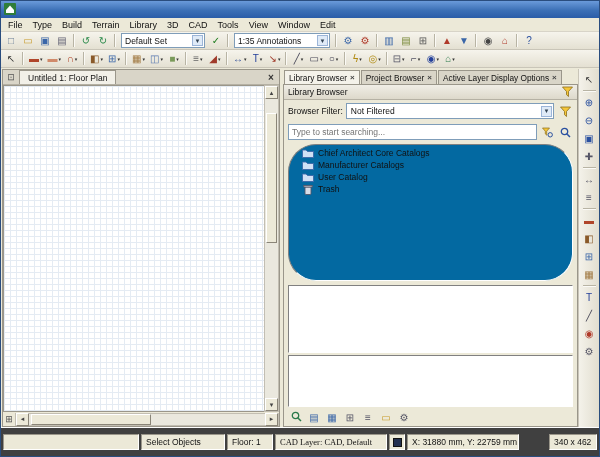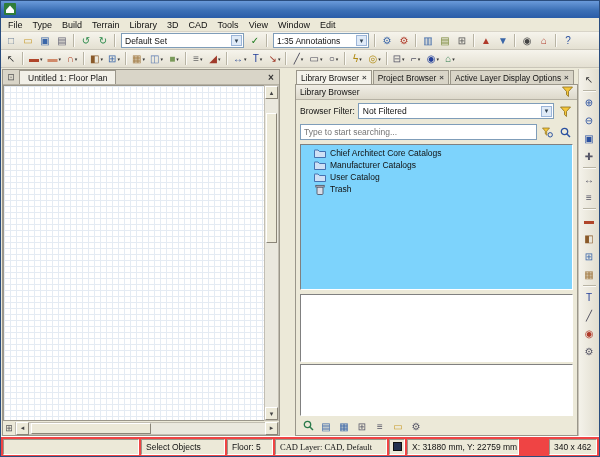--- a/index.html
+++ b/index.html
@@ -31,43 +31,43 @@
 .vscroll{flex:0 0 13px;background:#eae8de;border:1px solid #c2beb2;display:flex;flex-direction:column;align-items:center;}
 .sarrow{flex:0 0 13px;width:13px;font-size:7px;display:flex;align-items:center;justify-content:center;background:#ece9d8;border:1px solid;border-color:#fff #8a8578 #8a8578 #fff;color:#444;}
 .vthumb{width:11px;height:130px;margin-top:14px;background:#ece9d8;border:1px solid;border-color:#fff #8a8578 #8a8578 #fff;}
 .vscroll .bottom{margin-top:auto;}
 .hscroll-row{flex:0 0 14px;display:flex;align-items:center;}
 .hscroll{flex:1;height:13px;background:#eae8de;border:1px solid #c2beb2;display:flex;align-items:center;}
 .hscroll .sarrow{width:13px;height:13px;flex:0 0 13px;}
 .hthumb{width:120px;height:11px;margin-left:2px;background:#ece9d8;border:1px solid;border-color:#fff #8a8578 #8a8578 #fff;}
 .hscroll .right{margin-left:auto;}
 .splitter{flex:0 0 3px;background:#ece9d8;}
-.right-pane{flex:1;display:flex;flex-direction:column;min-height:0;min-width:0;margin-left:12px;}
+.right-pane{flex:1;display:flex;flex-direction:column;min-height:0;min-width:0;}
 .side-tabstrip{flex:0 0 15px;display:flex;align-items:flex-end;gap:1px;padding:0 1px;overflow:hidden;}
 .side-tab{height:14px;display:flex;align-items:center;gap:3px;padding:0 4px;border:1px solid #9a968a;border-bottom:none;background:#d9d5c8;font-size:8.3px;white-space:nowrap;}
 .side-tab.active{background:#f4f2ea;}
 .tab-close{font-size:8px;font-weight:bold;color:#444;}
 .panel-body{flex:1;display:flex;flex-direction:column;border:1px solid #9a968a;background:#ece9d8;min-height:0;}
 .panel-title{flex:0 0 15px;background:linear-gradient(#f0eee6,#ddd9cb);border-bottom:1px solid #b5b1a4;display:flex;align-items:center;justify-content:space-between;padding:0 4px;font-size:8.5px;}
 .filter-row{flex:0 0 22px;display:flex;align-items:center;gap:3px;padding:0 4px;}
 .lbl{white-space:nowrap;font-size:8.5px;}
 .combo{flex:1;height:16px;background:#fff;border:1px solid #7f9db9;display:flex;align-items:center;justify-content:space-between;padding:0 1px 0 4px;font-size:8.5px;}
 .search-row{flex:0 0 20px;display:flex;align-items:center;gap:2px;padding:0 4px;}
 .search-row input{flex:1;height:16px;border:1px solid #7f9db9;font:8.5px "Liberation Sans",sans-serif;padding:0 3px;color:#333;min-width:0;}
 .sbtn{flex:0 0 16px;height:16px;display:flex;align-items:center;justify-content:center;border:1px solid transparent;}
 .sunken{border:1px solid;border-color:#808080 #fff #fff #808080;}
-.tree{flex:1;background:#7dd3fc;margin:2px 4px;overflow:hidden;padding-top:2px;min-height:0;}
+.tree{flex:1;background:#0369a1;margin:2px 4px;overflow:hidden;padding-top:2px;min-height:0;border-radius:28px;}
 .tree-item{display:flex;align-items:center;gap:4px;height:12px;padding-left:13px;font-size:8.5px;}
 .tree-icon{display:inline-flex;width:12px;justify-content:center;}
 .preview{flex:0 0 68px;background:#fff;margin:2px 4px;}
 .preview2{flex:0 0 52px;background:#fff;margin:0 4px 2px;}
 .lib-toolbar{flex:0 0 17px;display:flex;align-items:center;gap:2px;padding:0 4px;}
 .side-toolbar{flex:0 0 21px;display:flex;flex-direction:column;align-items:center;padding-top:2px;gap:1px;border-left:1px solid #c9c5b8;background:linear-gradient(to right,#f4f2ea,#e2ded0);}
 .side-toolbar .ticon{width:17px;height:17px;min-width:17px;}
-.statusbar{flex:0 0 20px;display:flex;align-items:center;gap:2px;padding:1px 2px;background:#ef4444;border-top:1px solid #fff;}
+.statusbar{flex:0 0 20px;display:flex;align-items:center;gap:2px;padding:6px 2px;background:#404040;border-top:1px solid #fff;}
 .status-sec{height:16px;border:1px solid;border-color:#9a968a #fff #fff #9a968a;display:flex;align-items:center;padding:0 4px;font-size:8.5px;white-space:nowrap;overflow:hidden;background:#ece9d8;}
 .hint{flex:1;}
 .w-tool{flex:0 0 84px;}
 .w-floor{flex:0 0 46px;}
 .w-layer{flex:0 0 112px;font-family:Liberation Serif, serif;}
 .w-swatch{flex:0 0 16px;justify-content:center;padding:0;}
 .w-coords{flex:0 0 112px;}
 .w-size{flex:0 0 48px;margin-left:28px;}
 .swatch{width:9px;height:9px;background:#23304f;border:1px solid #111;}
 </style>
@@ -108,21 +108,21 @@
         <span class="glyph" style="color: rgb(102, 102, 119);">▤</span>
       </span>
       <span class="tsep"></span>
       <span class="ticon">
         <span class="glyph" style="color: rgb(42, 138, 74);">↺</span>
       </span>
       <span class="ticon">
         <span class="glyph" style="color: rgb(42, 138, 74);">↻</span>
       </span>
       <span class="tsep"></span>
-      <div class="tcombo" style="width: 123px;">
+      <div class="tcombo" style="width: 84px;">
         <span class="tcombo-text">Default Set</span>
         <span class="tcombo-arrow">▼</span>
       </div>
       <span class="ticon">
         <span class="glyph" style="color: rgb(26, 122, 26);">✓</span>
       </span>
       <span class="tsep"></span>
       <div class="tcombo" style="width: 96px;">
         <span class="tcombo-text">1:35 Annotations</span>
         <span class="tcombo-arrow">▼</span>
@@ -459,21 +459,21 @@
         </span>
         <span class="ticon">
           <span class="glyph" style="color: rgb(85, 85, 102);">⚙</span>
         </span>
       </div>
   </div>
 
   <div class="statusbar">
     <div class="status-sec hint"></div>
     <div class="status-sec w-tool">Select Objects</div>
-    <div class="status-sec w-floor">Floor: 5</div>
+    <div class="status-sec w-floor">Floor: 1</div>
     <div class="status-sec w-layer">CAD Layer: CAD,  Default</div>
     <div class="status-sec w-swatch">
         <span class="swatch"></span>
       </div>
     <div class="status-sec w-coords">X: 31880 mm, Y: 22759 mm,</div>
     <div class="status-sec w-size">340 x 462</div>
   </div>
 </div>
 
 </body></html>

